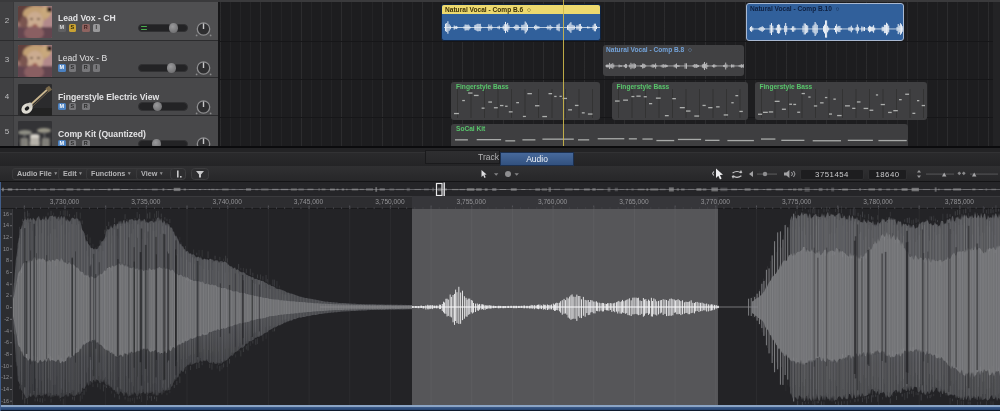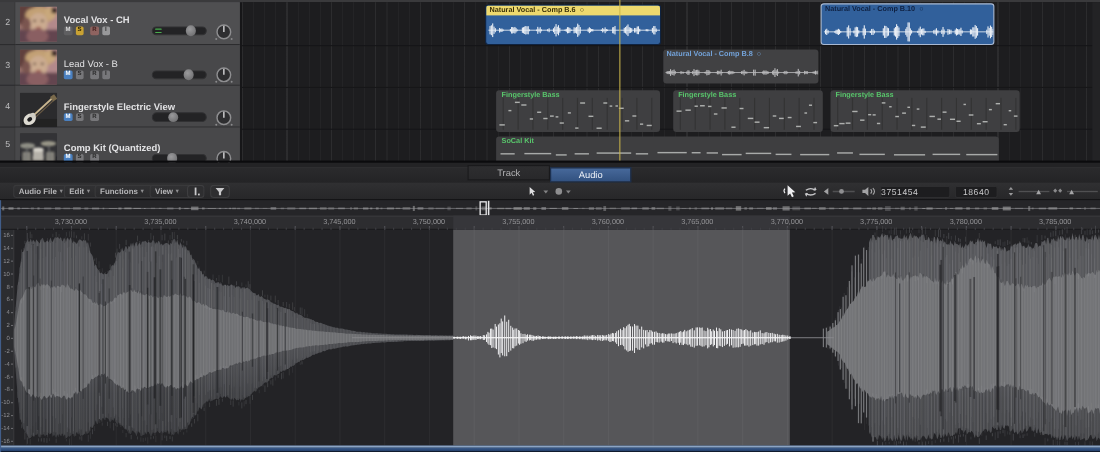--- a/index.html
+++ b/index.html
@@ -431,21 +431,21 @@
 <ellipse cx="16" cy="27" rx="10" ry="7" fill="#8a5f62"></ellipse>
 <ellipse cx="28" cy="6" rx="5" ry="6" fill="#c9a87c"></ellipse>
 <rect x="29" y="1" width="5" height="5" fill="#33211f"></rect>
 <ellipse cx="13.5" cy="13" rx="1.4" ry="1.0" fill="#55402f"></ellipse>
 <ellipse cx="20.5" cy="13" rx="1.4" ry="1.0" fill="#55402f"></ellipse>
 <ellipse cx="17" cy="19.5" rx="2.4" ry="1.2" fill="#9c5a50"></ellipse>
 <ellipse cx="6" cy="16" rx="4" ry="6" fill="#7a5550"></ellipse>
 </g>
       </svg>
     </div>
-    <div class="abs" style="left:58px;top:11px;font-size:8.6px;font-weight:bold;color:#e2e2e4;white-space:nowrap">Vocal Vox - CH</div>
+    <div class="abs" style="left:58px;top:11px;font-size:8.6px;font-weight:bold;color:#e2e2e4;white-space:nowrap">Lead Vox - CH</div>
     <div class="abs" style="left:58px;top:22px;width:7.5px;height:7.5px;border-radius:1.5px;background:#5f5f61;color:#ddd;font-size:5.5px;font-weight:bold;text-align:center;line-height:7.5px">M</div>
     <div class="abs" style="left:68.5px;top:22px;width:7.5px;height:7.5px;border-radius:1.5px;background:#c9a233;color:#2e2503;font-size:5.5px;font-weight:bold;text-align:center;line-height:7.5px">S</div>
     <div class="abs" style="left:82px;top:22px;width:7.5px;height:7.5px;border-radius:1.5px;background:#8e6360;color:#43211f;font-size:5.5px;font-weight:bold;text-align:center;line-height:7.5px">R</div>
     <div class="abs" style="left:92.5px;top:22px;width:7.5px;height:7.5px;border-radius:1.5px;background:#98989a;color:#333;font-size:5.5px;font-weight:bold;text-align:center;line-height:7.5px">I</div>
     <div class="abs" style="left:138px;top:21.5px;width:50px;height:8.5px;border-radius:4.5px;background:#232325;border:1px solid #313133"></div>
     <div class="abs" style="left:141px;top:23.5px;width:5.5px;height:1.8px;background:#4aad4e;border-radius:1px"></div>
     <div class="abs" style="left:141px;top:26.5px;width:5.5px;height:1.8px;background:#4aad4e;border-radius:1px"></div>
     <div class="abs" style="left:168.5px;top:21.0px;width:9.5px;height:9.5px;border-radius:50%;background:radial-gradient(circle at 40% 35%, #9a9a9c, #646466)"></div>
     <svg class="abs" style="left:195px;top:19px" width="18" height="17">
 <circle cx="8.5" cy="8" r="6.2" fill="#2e2e30" stroke="#8e8e90" stroke-width="1.3"></circle>
@@ -558,21 +558,21 @@
     <svg class="abs" style="left:195px;top:134.0px" width="18" height="17">
 <circle cx="8.5" cy="8" r="6.2" fill="#2e2e30" stroke="#8e8e90" stroke-width="1.3"></circle>
 <line x1="8.5" y1="8" x2="8.5" y2="2.4" stroke="#c8c8ca" stroke-width="1.4"></line>
 <circle cx="1.6" cy="14.4" r="0.9" fill="#8a8a8c"></circle>
 <circle cx="15.6" cy="14.4" r="0.9" fill="#8a8a8c"></circle>
 </svg>
   </div>
 <div class="abs" style="left:0;top:145.5px;width:1000px;height:2px;background:#0b0b0d"></div>
 <div class="abs" style="left:0;top:147.5px;width:1000px;height:18.5px;background:#232325;">
 <div class="abs" style="left:0;top:4.5px;width:1000px;height:14px;background:linear-gradient(#2a2a2c,#242426);border-top:1px solid #323234"></div>
-<div class="abs" style="left:425px;top:2px;width:75px;height:14px;background:linear-gradient(#2e2e30,#28282a);border:1px solid #1a1a1c;color:#b2b2b4;font-size:8.5px;text-align:center;line-height:13px">Track</div>
+<div class="abs" style="left:425px;top:2px;width:75px;height:14px;background:linear-gradient(#2e2e30,#28282a);border:1px solid #1a1a1c;color:#b2b2b4;font-size:8.5px;text-align:right;line-height:13px">Track</div>
 <div class="abs" style="left:500px;top:4.5px;width:74px;height:14px;background:linear-gradient(#47699b,#32517f);border:1px solid #1c3050;color:#eef2f8;font-size:8.5px;text-align:center;line-height:13px">Audio</div>
 </div>
 <div class="abs" style="left:0;top:166px;width:1000px;height:16px;background:linear-gradient(#303032,#272729);border-bottom:1px solid #141416;">
     <div class="abs" style="left:12px;top:2px;width:60px;height:11.5px;border:1px solid #39393b;border-radius:3px;background:linear-gradient(#313133,#2a2a2c);color:#b4b4b6;font-size:7.2px;font-weight:bold;line-height:10.5px;text-align:left;padding-left:4px;white-space:nowrap">Audio File<span style="color:#909092;font-size:5px;position:relative;top:-1px">&nbsp;▼</span></div>
     <div class="abs" style="left:58px;top:2px;width:40px;height:11.5px;border:1px solid #39393b;border-radius:3px;background:linear-gradient(#313133,#2a2a2c);color:#b4b4b6;font-size:7.2px;font-weight:bold;line-height:10.5px;text-align:left;padding-left:4px;white-space:nowrap">Edit<span style="color:#909092;font-size:5px;position:relative;top:-1px">&nbsp;▼</span></div>
     <div class="abs" style="left:86px;top:2px;width:60px;height:11.5px;border:1px solid #39393b;border-radius:3px;background:linear-gradient(#313133,#2a2a2c);color:#b4b4b6;font-size:7.2px;font-weight:bold;line-height:10.5px;text-align:left;padding-left:4px;white-space:nowrap">Functions<span style="color:#909092;font-size:5px;position:relative;top:-1px">&nbsp;▼</span></div>
     <div class="abs" style="left:136px;top:2px;width:42px;height:11.5px;border:1px solid #39393b;border-radius:3px;background:linear-gradient(#313133,#2a2a2c);color:#b4b4b6;font-size:7.2px;font-weight:bold;line-height:10.5px;text-align:left;padding-left:4px;white-space:nowrap">View<span style="color:#909092;font-size:5px;position:relative;top:-1px">&nbsp;▼</span></div>
     <svg class="abs" style="left:170px;top:2px" width="16" height="12">
 <rect x="0.5" y="0.5" width="15" height="11" rx="3" fill="#2e2e30" stroke="#3e3e40"></rect>
 <rect x="7" y="2.5" width="1.6" height="7" fill="#c8c8ca"></rect>
@@ -601,21 +601,21 @@
 <path d="M3 9.8 l-1.4 -2.8 l3 -0.3 z" fill="#c6c6c8"></path>
 </svg>
     <svg class="abs" style="left:746px;top:2px" width="52" height="12">
 <path d="M7 3 L3 6 L7 9 Z" fill="#a2a2a4"></path>
 <rect x="11" y="5.4" width="20" height="1.4" fill="#505052"></rect>
 <circle cx="19" cy="6" r="2.2" fill="#8e8e90"></circle>
 <path d="M38 4.5 l0 3 l2.4 0 l3 2.6 l0 -8.2 l-3 2.6 Z" fill="#a2a2a4"></path>
 <path d="M45.5 4 q2 2 0 4" stroke="#a2a2a4" stroke-width="1" fill="none"></path>
 <path d="M47.5 3 q3 3 0 6" stroke="#a2a2a4" stroke-width="1" fill="none"></path>
 </svg>
-    <div class="abs" style="left:800px;top:2.5px;width:64px;height:11px;background:#1d1d1f;border:1px solid #2e2e30;border-radius:2px;color:#cacacc;font-size:7.8px;text-align:left;line-height:10px;letter-spacing:0.5px">3751454</div>
+    <div class="abs" style="left:800px;top:2.5px;width:64px;height:11px;background:#1d1d1f;border:1px solid #2e2e30;border-radius:2px;color:#cacacc;font-size:7.8px;text-align:center;line-height:10px;letter-spacing:0.5px">3751454</div>
     <div class="abs" style="left:868px;top:2.5px;width:39px;height:11px;background:#1d1d1f;border:1px solid #2e2e30;border-radius:2px;color:#cacacc;font-size:7.8px;text-align:center;line-height:10px;letter-spacing:0.5px">18640</div>
     <svg class="abs" style="left:912px;top:2px" width="88" height="12">
 <path d="M5 4.5 l2 -2.5 l2 2.5 z" fill="#9a9a9c"></path>
 <path d="M5 7.5 l2 2.5 l2 -2.5 z" fill="#9a9a9c"></path>
 <rect x="14" y="5.5" width="28" height="1.2" fill="#505052"></rect>
 <path d="M30 8.5 l2.2 -4 l2.2 4 z" fill="#a6a6a8"></path>
 <rect x="46" y="4" width="2.6" height="2.6" fill="#8a8a8c" transform="rotate(45 47.3 5.3)"></rect>
 <rect x="50.5" y="4" width="2.6" height="2.6" fill="#8a8a8c" transform="rotate(45 51.8 5.3)"></rect>
 <rect x="58" y="5.5" width="28" height="1.2" fill="#505052"></rect>
 <path d="M60 8.5 l2.2 -4 l2.2 4 z" fill="#a6a6a8"></path>

